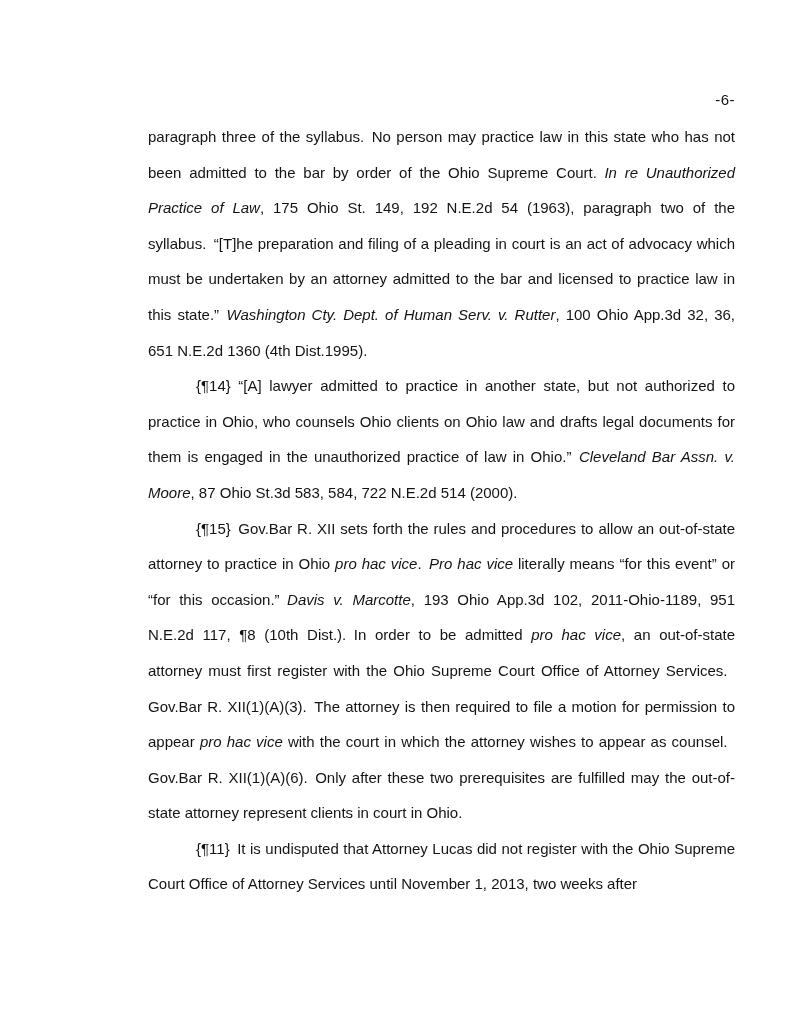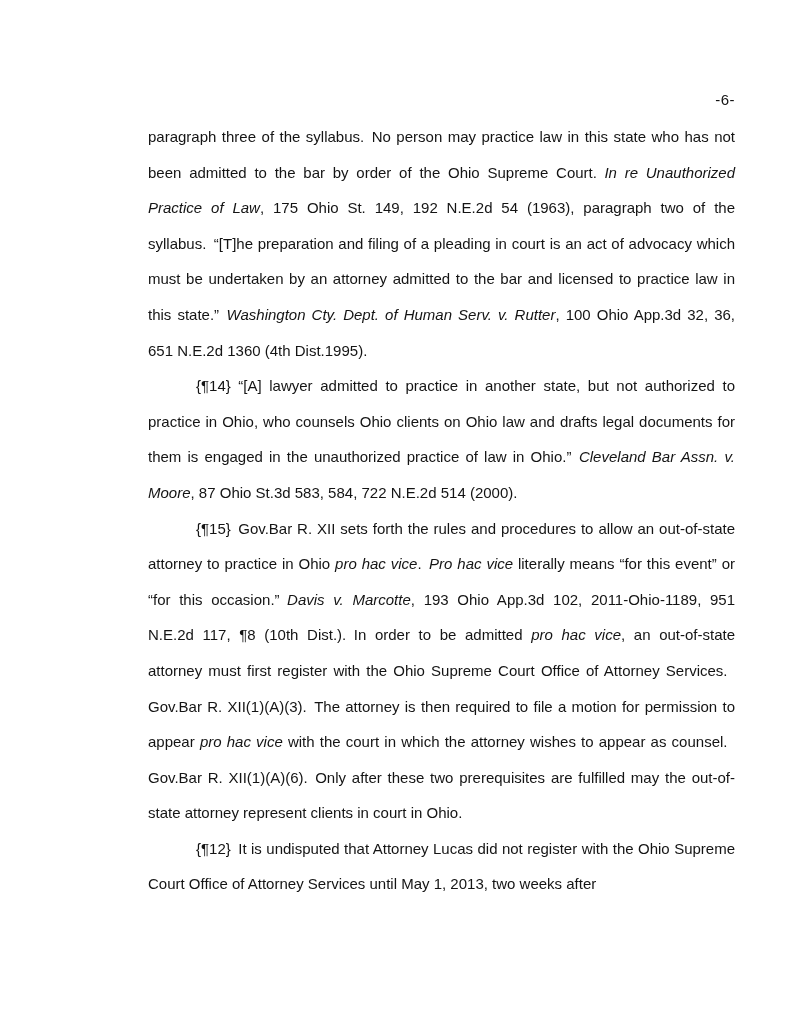--- a/index.html
+++ b/index.html
@@ -45,15 +45,15 @@
 </style>
 </head>
 <body>
 
 <div class="sheet">
   <div class="page-number">-6-</div>
   <div class="body-text">
       <p class=""><span>paragraph three of the syllabus. No person may practice law in this state who has not been admitted to the bar by order of the Ohio Supreme Court. </span><span class="seg-italic">In re Unauthorized Practice of Law</span><span>, 175 Ohio St. 149, 192 N.E.2d 54 (1963), paragraph two of the syllabus. “[T]he preparation and filing of a pleading in court is an act of advocacy which must be undertaken by an attorney admitted to the bar and licensed to practice law in this state.” </span><span class="seg-italic">Washington Cty. Dept. of Human Serv. v. Rutter</span><span>, 100 Ohio App.3d 32, 36, 651 N.E.2d 1360 (4th Dist.1995).</span></p>
       <p class="indent"><span class="seg-bold">{¶14}</span><span> “[A] lawyer admitted to practice in another state, but not authorized to practice in Ohio, who counsels Ohio clients on Ohio law and drafts legal documents for them is engaged in the unauthorized practice of law in Ohio.” </span><span class="seg-italic">Cleveland Bar Assn. v. Moore</span><span>, 87 Ohio St.3d 583, 584, 722 N.E.2d 514 (2000).</span></p>
       <p class="indent"><span class="seg-bold">{¶15}</span><span> Gov.Bar R. XII sets forth the rules and procedures to allow an out-of-state attorney to practice in Ohio </span><span class="seg-italic">pro hac vice</span><span>. </span><span class="seg-italic">Pro hac vice</span><span> literally means “for this event” or “for this occasion.” </span><span class="seg-italic">Davis v. Marcotte</span><span>, 193 Ohio App.3d 102, 2011-Ohio-1189, 951 N.E.2d 117, ¶8 (10th Dist.). In order to be admitted </span><span class="seg-italic">pro hac vice</span><span>, an out-of-state attorney must first register with the Ohio Supreme Court Office of Attorney Services. Gov.Bar R. XII(1)(A)(3). The attorney is then required to file a motion for permission to appear </span><span class="seg-italic">pro hac vice</span><span> with the court in which the attorney wishes to appear as counsel. Gov.Bar R. XII(1)(A)(6). Only after these two prerequisites are fulfilled may the out-of-state attorney represent clients in court in Ohio.</span></p>
-      <p class="indent"><span class="seg-bold">{¶12}</span><span> It is undisputed that Attorney Lucas did not register with the Ohio Supreme Court Office of Attorney Services until May 1, 2013, two weeks after</span></p>
+      <p class="indent"><span class="seg-bold">{¶11}</span><span> It is undisputed that Attorney Lucas did not register with the Ohio Supreme Court Office of Attorney Services until November 1, 2013, two weeks after</span></p>
     </div>
 </div>
 
 </body></html>

